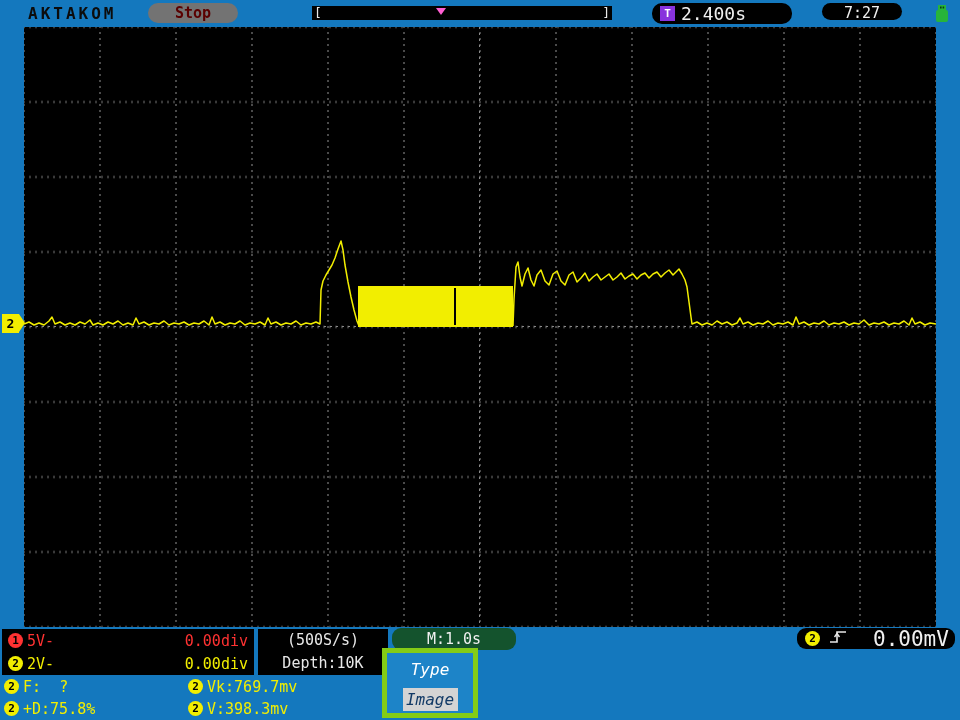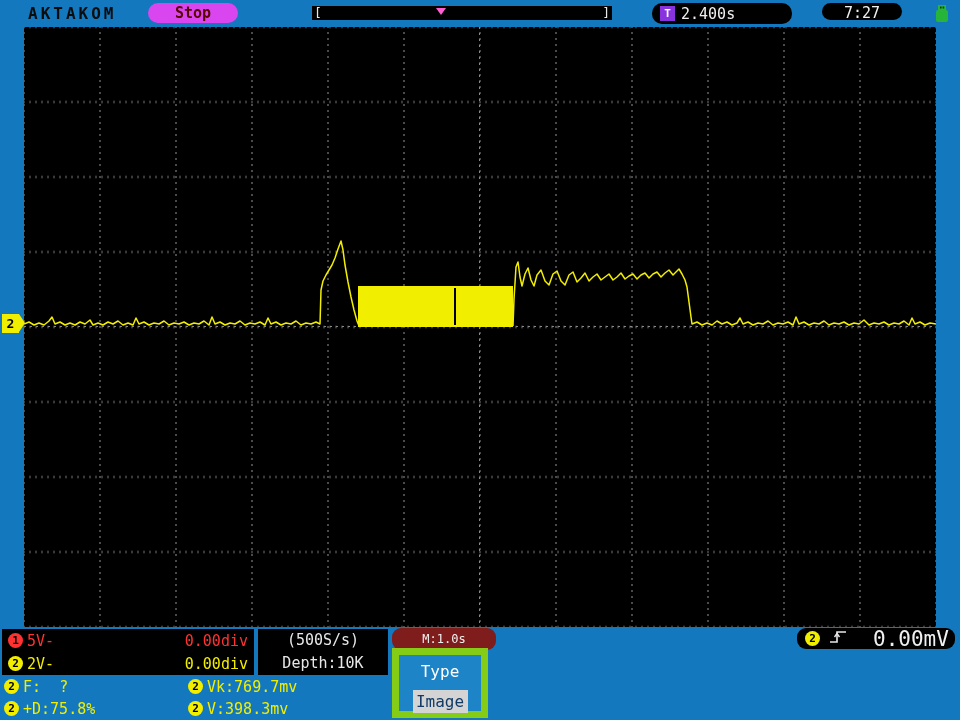--- a/index.html
+++ b/index.html
@@ -3,32 +3,32 @@
 <meta charset="utf-8">
 <style>
   * { margin:0; padding:0; box-sizing:border-box; }
   html,body { width:960px; height:720px; }
   body { font-family:"DejaVu Sans Mono", monospace; }
   .stage { position:relative; width:960px; height:720px; background:#1478be; overflow:hidden;padding-left:16px; }
 
   
   .topbar { position:absolute; left:0; top:0; width:960px; height:27px; background:#1478be; }
   .brand { position:absolute; left:28px; top:4px; font-size:16px; font-weight:bold; letter-spacing:3px; color:#0c0c0c; }
-  .stop-badge { position:absolute; left:148px; top:3px; width:90px; height:20px; background:#d946ef; border-radius:10px;
+  .stop-badge { position:absolute; left:148px; top:3px; width:90px; height:20px; background:#737373; border-radius:10px;
                 color:#5a0000; font-size:15px; font-weight:bold; text-align:center; line-height:20px; }
   .trig-pos-bar { position:absolute; left:312px; top:6px; width:300px; height:14px; background:#000; }
   .trig-pos-bar .bracket { position:absolute; top:0; color:#e8e8e8; font-size:13px; line-height:14px; }
   .bracket-l { left:2px; } .bracket-r { right:2px; }
   .trig-pos-marker { position:absolute; left:124px; top:2px; width:0; height:0;
                      border-left:5px solid transparent; border-right:5px solid transparent; border-top:7px solid #ff5fd2; }
   .trig-time-box { position:absolute; left:652px; top:3px; width:140px; height:21px; background:#000; border-radius:10px;
                    display:flex; align-items:center; gap:6px; padding:0 8px; }
   .trig-t-square { width:15px; height:15px; background:#8833dd; color:#fff; font-size:11px; font-weight:bold;
                    text-align:center; line-height:15px; flex:0 0 auto; }
-  .trig-time-text { color:#f0f0f0; font-size:15px; }
+  .trig-time-text { color:#f0f0f0; font-size:18px; }
   .clock-box { position:absolute; left:822px; top:3px; width:80px; height:17px; background:#000; border-radius:10px;
                color:#f0f0f0; font-size:15px; text-align:center; line-height:21px; }
   .usb-icon { position:absolute; left:934px; top:4px; width:16px; height:19px; }
 
   
   .screen { position:absolute; left:24px; top:27px; width:912px; height:600px; background-color:#000;
             background-image:
               radial-gradient(circle, #4a4a4a 0.8px, transparent 1.5px),
               radial-gradient(circle, #4a4a4a 0.8px, transparent 1.5px);
             background-size:76px 6px, 6px 75px;
@@ -51,33 +51,33 @@
   .scale-row .spacer { flex:1; }
   .row-red { color:#ff3232; } .row-yellow { color:#f2ee00; }
   .disc { display:inline-block; width:15px; height:15px; border-radius:50%; color:#000; font-size:11px; font-weight:bold;
           text-align:center; line-height:15px; margin-right:4px; flex:0 0 auto; }
   .disc-red { background:#ff3232; } .disc-yellow { background:#f2ee00; }
 
   .acq-panel { position:absolute; left:258px; top:2px; width:130px; height:46px; background:#000;
                color:#e8e8e8; font-size:15px; text-align:center; }
   .acq-panel div { line-height:23px; }
 
-  .timebase-box { position:absolute; left:392px; top:1px; width:104px; height:22px; background:#7f1d1d; border-radius:9px;
-                  color:#f0f0f0; font-size:12px; text-align:center; line-height:22px; }
+  .timebase-box { position:absolute; left:392px; top:1px; width:124px; height:22px; background:#14532d; border-radius:9px;
+                  color:#f0f0f0; font-size:15px; text-align:center; line-height:22px; }
 
   .trig-level-box { position:absolute; left:797px; top:1px; width:158px; height:21px; background:#000; border-radius:9px;
                     display:flex; align-items:center; gap:5px; padding:0 8px; }
   .trig-level-text { color:#f0f0f0; font-size:21px;margin-left:21px; }
 
   .meas { position:absolute; display:flex; align-items:center; font-size:15px; color:#f2ee00; height:21px; }
   .meas span { white-space:pre; }
   .meas-1 { left:4px; top:49px; } .meas-2 { left:188px; top:49px; }
   .meas-3 { left:4px; top:71px; } .meas-4 { left:188px; top:71px; }
 
-  .menu-box { position:absolute; left:392px; top:21px; width:96px; height:70px; background:#1d84c8; border:7px solid #84cc16; }
+  .menu-box { position:absolute; left:382px; top:21px; width:96px; height:70px; background:#1d84c8; border:5px solid #84cc16;font-style:italic; }
   .menu-title { color:#fff; font-size:16px; text-align:center; margin-top:7px; }
   .menu-item-selected { display:block; width:55px; margin:9px auto 0; background:#d4d4d4; color:#123a66;
                         font-size:16px; text-align:center; padding:2px 0; }
   .save-box { position:absolute; left:716px; top:27px; width:108px; height:57px; background:#1d84c8; border:1px solid #0d5d97;
               color:#fff; font-size:16px; text-align:center; line-height:55px; cursor:pointer; }
 </style>
 </head>
 <body>
 
 <div class="stage">

